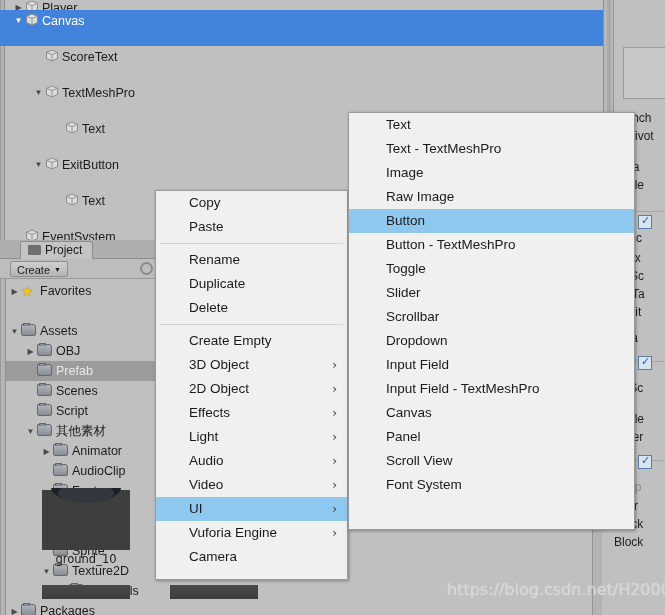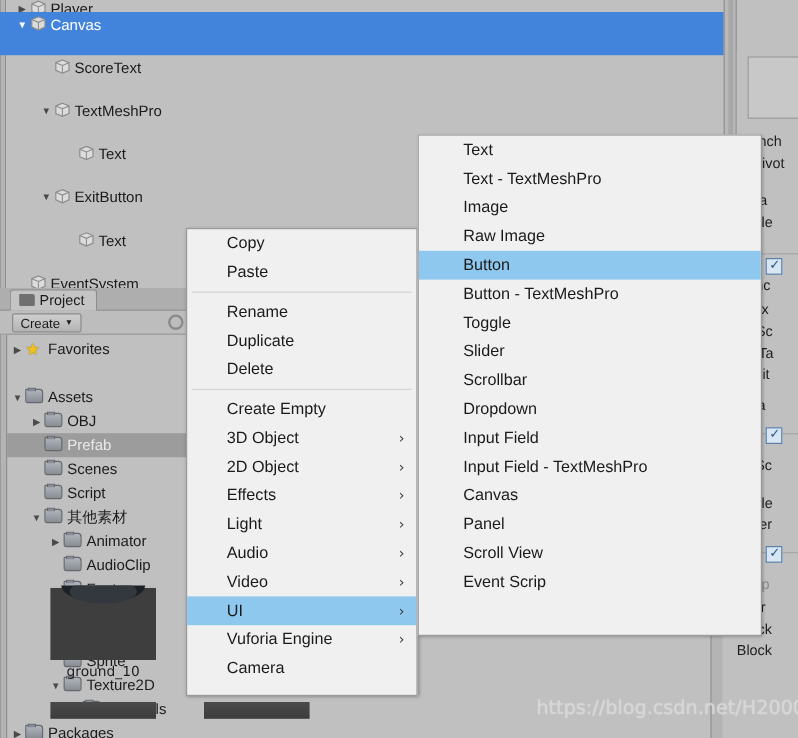--- a/index.html
+++ b/index.html
@@ -86,21 +86,21 @@
   
   .project {
     position: absolute; left: 0; top: 240px; width: 608px; height: 375px;
     background: #c0c0c0; overflow: hidden;
   }
   .proj-tabbar {
     position: absolute; left: 0; top: 0; width: 608px; height: 19px;
     background: #aeaeae; border-bottom: 1px solid #8d8d8d;
   }
   .proj-tab {
-    position: absolute; left: 8px; top: 1px; height: 18px; padding: 0 10px 0 7px;
+    position: absolute; left: 20px; top: 1px; height: 18px; padding: 0 10px 0 7px;
     background: #c4c4c4; border: 1px solid #8d8d8d; border-bottom: none;
     border-radius: 3px 3px 0 0;
     font-size: 12px; line-height: 17px; color: #1b1b1b;
   }
   .tab-folder-icon {
     display: inline-block; width: 13px; height: 10px; vertical-align: -1px;
     margin-right: 4px;
     background: #6f6f6f; border-radius: 1px 2px 1px 1px;
   }
   .proj-toolbar {
@@ -399,17 +399,17 @@
       <div class="sub-item"><span>Button - TextMeshPro</span></div>
       <div class="sub-item"><span>Toggle</span></div>
       <div class="sub-item"><span>Slider</span></div>
       <div class="sub-item"><span>Scrollbar</span></div>
       <div class="sub-item"><span>Dropdown</span></div>
       <div class="sub-item"><span>Input Field</span></div>
       <div class="sub-item"><span>Input Field - TextMeshPro</span></div>
       <div class="sub-item"><span>Canvas</span></div>
       <div class="sub-item"><span>Panel</span></div>
       <div class="sub-item"><span>Scroll View</span></div>
-      <div class="sub-item"><span>Event Scrip</span></div>
+      <div class="sub-item"><span>Font System</span></div>
     </div>
 
   <div class="watermark">https://blog.csdn.net/H2000328</div>
 </div>
 
 </body></html>

